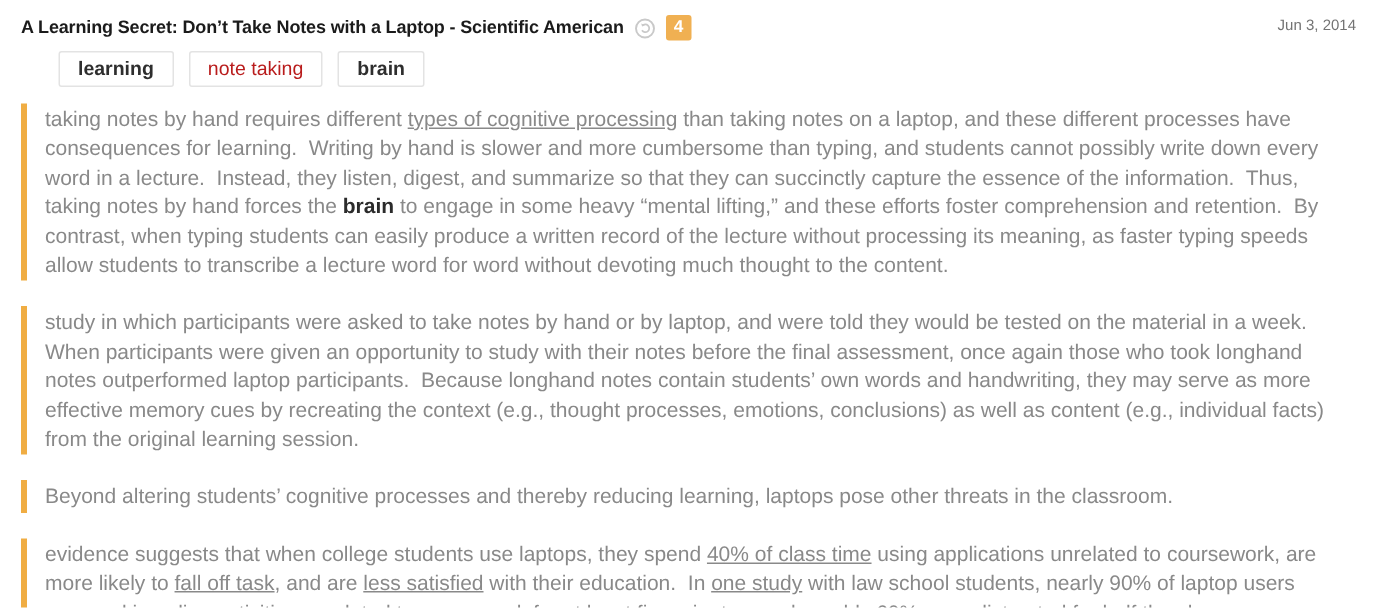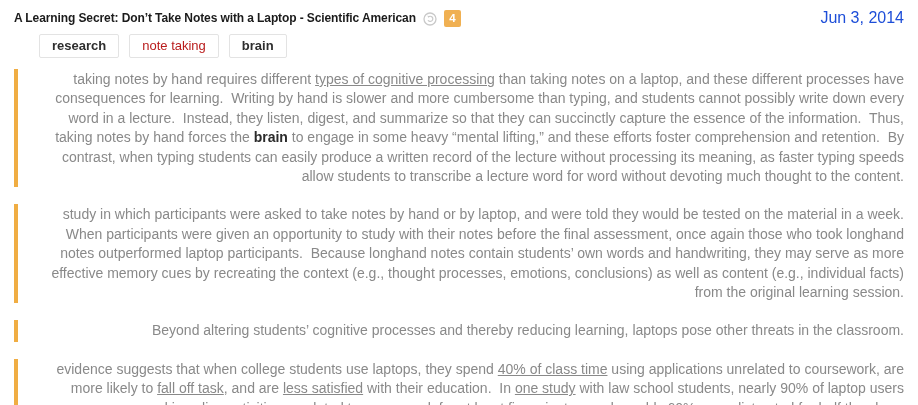--- a/index.html
+++ b/index.html
@@ -17,40 +17,39 @@
     margin: 0; font-size: 12px; font-weight: 700; color: #1b1b1b;
     letter-spacing: -0.1px; line-height: 22px; cursor: pointer;
   }
   .hist-icon { display: inline-flex; margin-top: 1px; }
   .badge {
     display: inline-block; min-width: 9px; text-align: center;
     color: #ffffff; font-size: 11.5px; font-weight: 700;
     padding: 2px 4px 3px 4px; border-radius: 2px; line-height: 12px;
     margin-top: 1px;
   }
-  .date { color: #1d4ed8; font-size: 16px; line-height: 22px; white-space: nowrap; }
+  .date { color: #737373; font-size: 10px; line-height: 22px; white-space: nowrap; }
 
   
   .meta-row { display: flex; align-items: center; margin-top: 5px; height: 24px; }
   .url { color: #9c9c9c; font-size: 13.5px; text-decoration: none; cursor: pointer; }
   .url .arrow { margin-left: 5px; font-size: 12px; color: #9c9c9c; }
   .tags { display: inline-flex; gap: 10px; margin-left: 25px; }
   .tag {
     display: inline-block; border: 1px solid #e3e3e3; border-radius: 2px;
     background: #ffffff; padding: 3px 12px 4px 12px; font-size: 13px;
     color: #b91c1c; cursor: pointer; line-height: 15px;
   }
   .tag-strong { color: #2e2e2e; font-weight: 700; }
 
   
   .highlights { margin-top: 11px; }
   blockquote.quote {
     margin: 0 0 17px 0; padding: 1px 0 1px 12px;
     border-left: 4px solid #f0ad43;
-    text-align: right;
   }
   .quote p {
     margin: 0; color: #898989; font-size: 14px; line-height: 19.4px;
     white-space: pre-wrap;
   }
   .quote a { color: #898989; text-decoration: underline; cursor: pointer; }
   .quote strong { color: #2b2b2b; font-weight: 700; }
 </style>
 </head>
 <body>
@@ -67,21 +66,21 @@
           <path d="M4.4 3.6 L5.2 5.6 L7.1 4.7 Z" fill="#c9c9c9"></path>
         </svg>
       </span>
       <span class="badge" id="count-badge" style="background: rgb(240, 176, 82);">4</span>
     </div>
     <div class="date">Jun 3, 2014</div>
   </div>
 
   <div class="meta-row">
     <div class="tags" id="tags">
-        <span class="tag tag-strong">research</span>
+        <span class="tag tag-strong">learning</span>
         <span class="tag">note taking</span>
         <span class="tag tag-strong">brain</span>
       </div>
   </div>
 
   <div class="highlights" id="highlights">
       <blockquote class="quote" style="border-left-color: rgb(240, 173, 67);">
         <p><span>taking notes by hand requires different </span><a>types of cognitive processing</a><span> than taking notes on a laptop, and these different processes have consequences for learning.  Writing by hand is slower and more cumbersome than typing, and students cannot possibly write down every word in a lecture.  Instead, they listen, digest, and summarize so that they can succinctly capture the essence of the information.  Thus, taking notes by hand forces the </span><strong>brain</strong><span> to engage in some heavy “mental lifting,” and these efforts foster comprehension and retention.  By contrast, when typing students can easily produce a written record of the lecture without processing its meaning, as faster typing speeds allow students to transcribe a lecture word for word without devoting much thought to the content.</span></p>
       </blockquote>
       <blockquote class="quote" style="border-left-color: rgb(240, 173, 67);">

